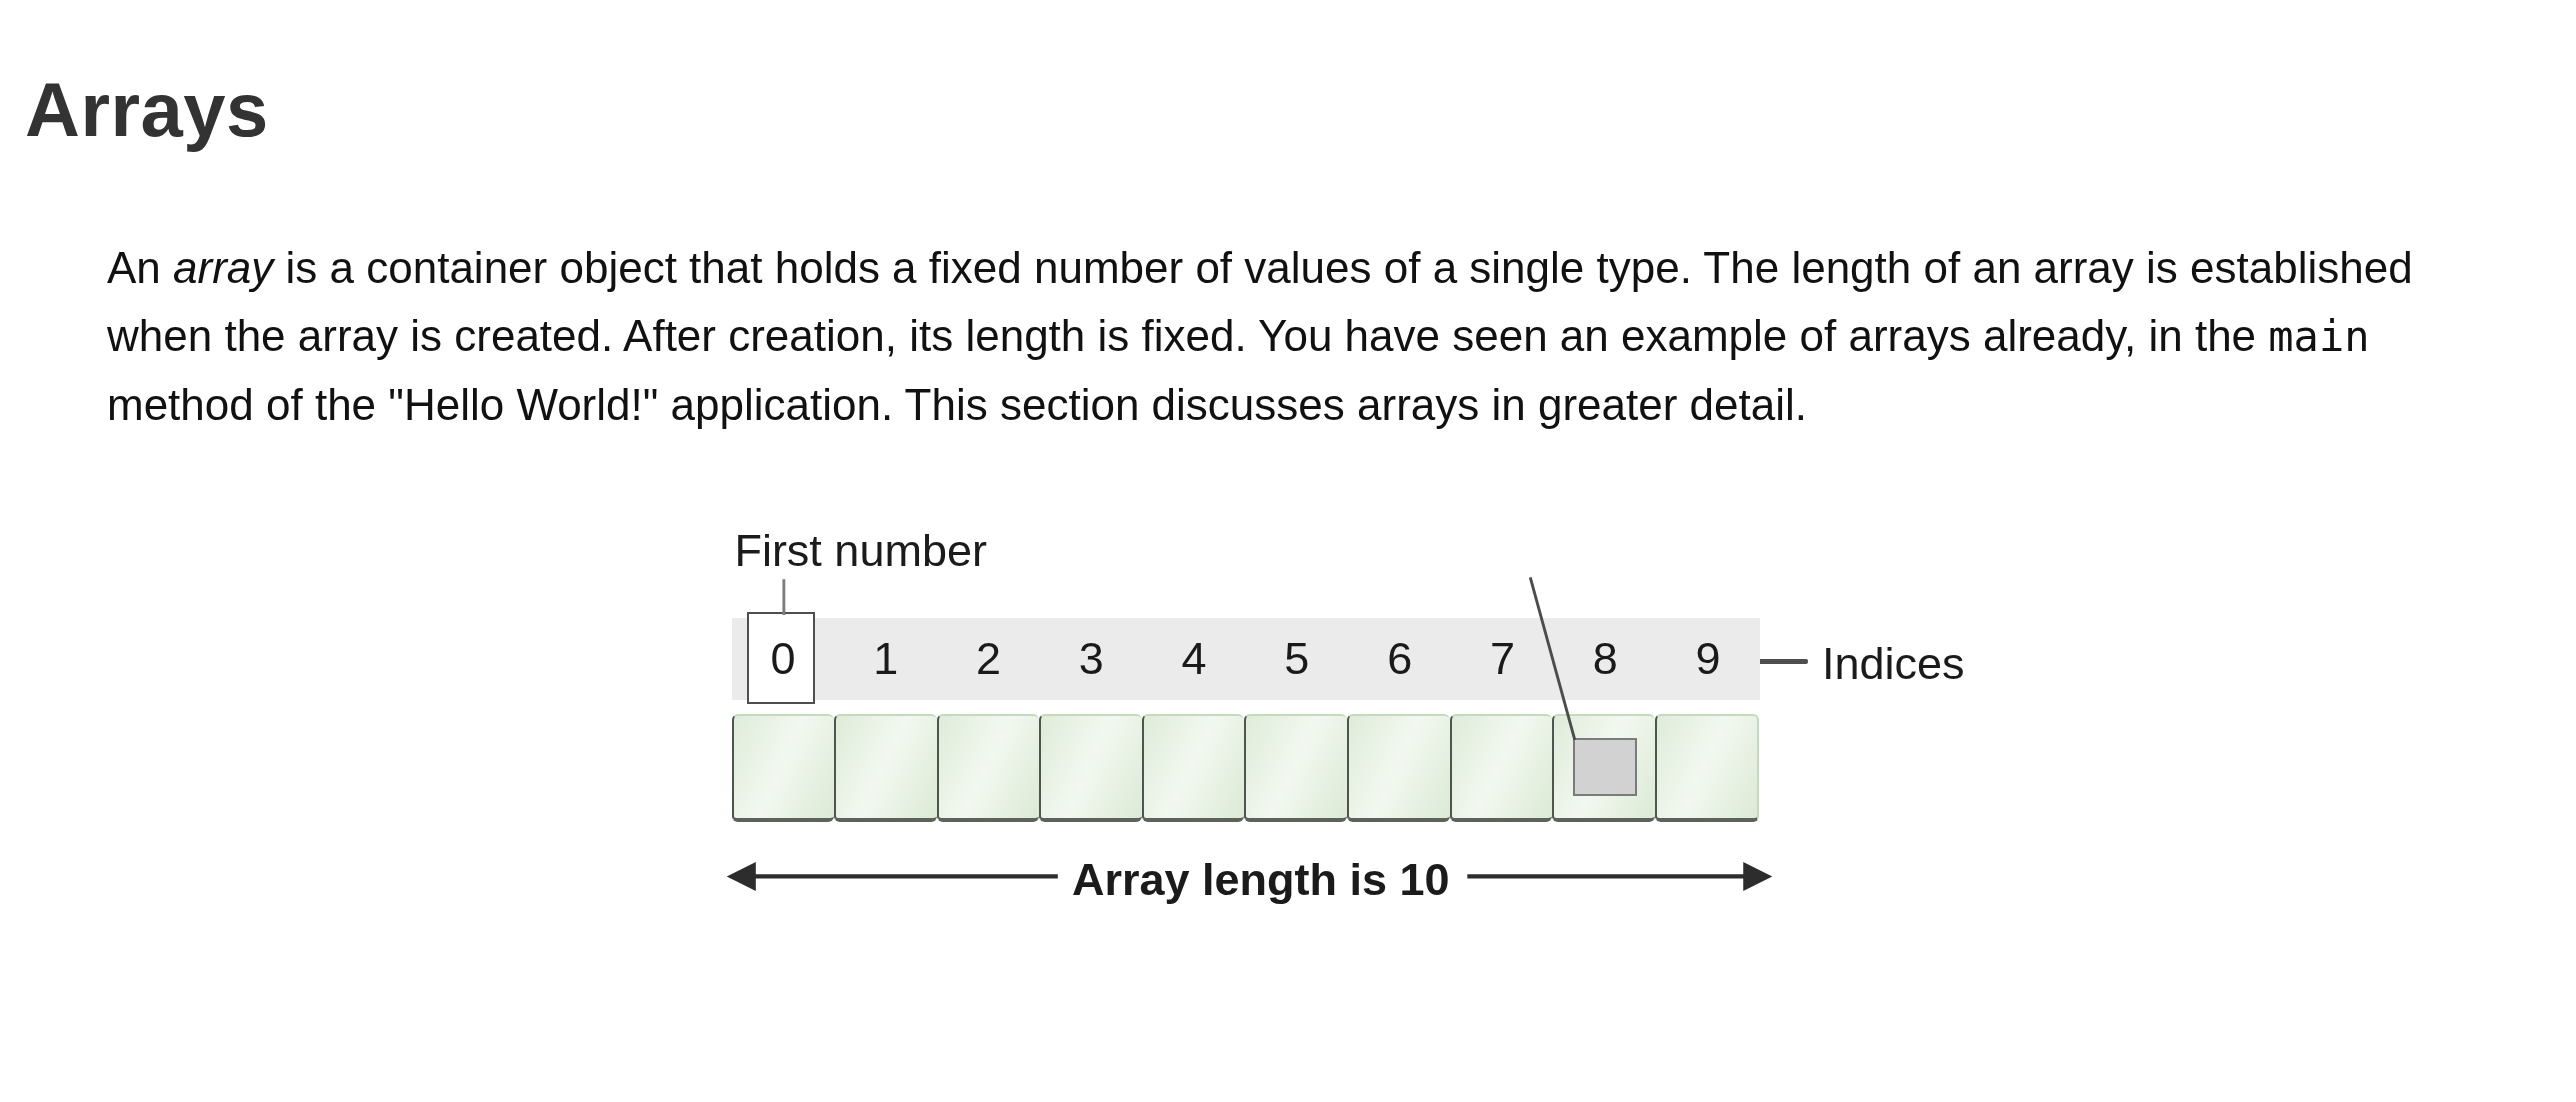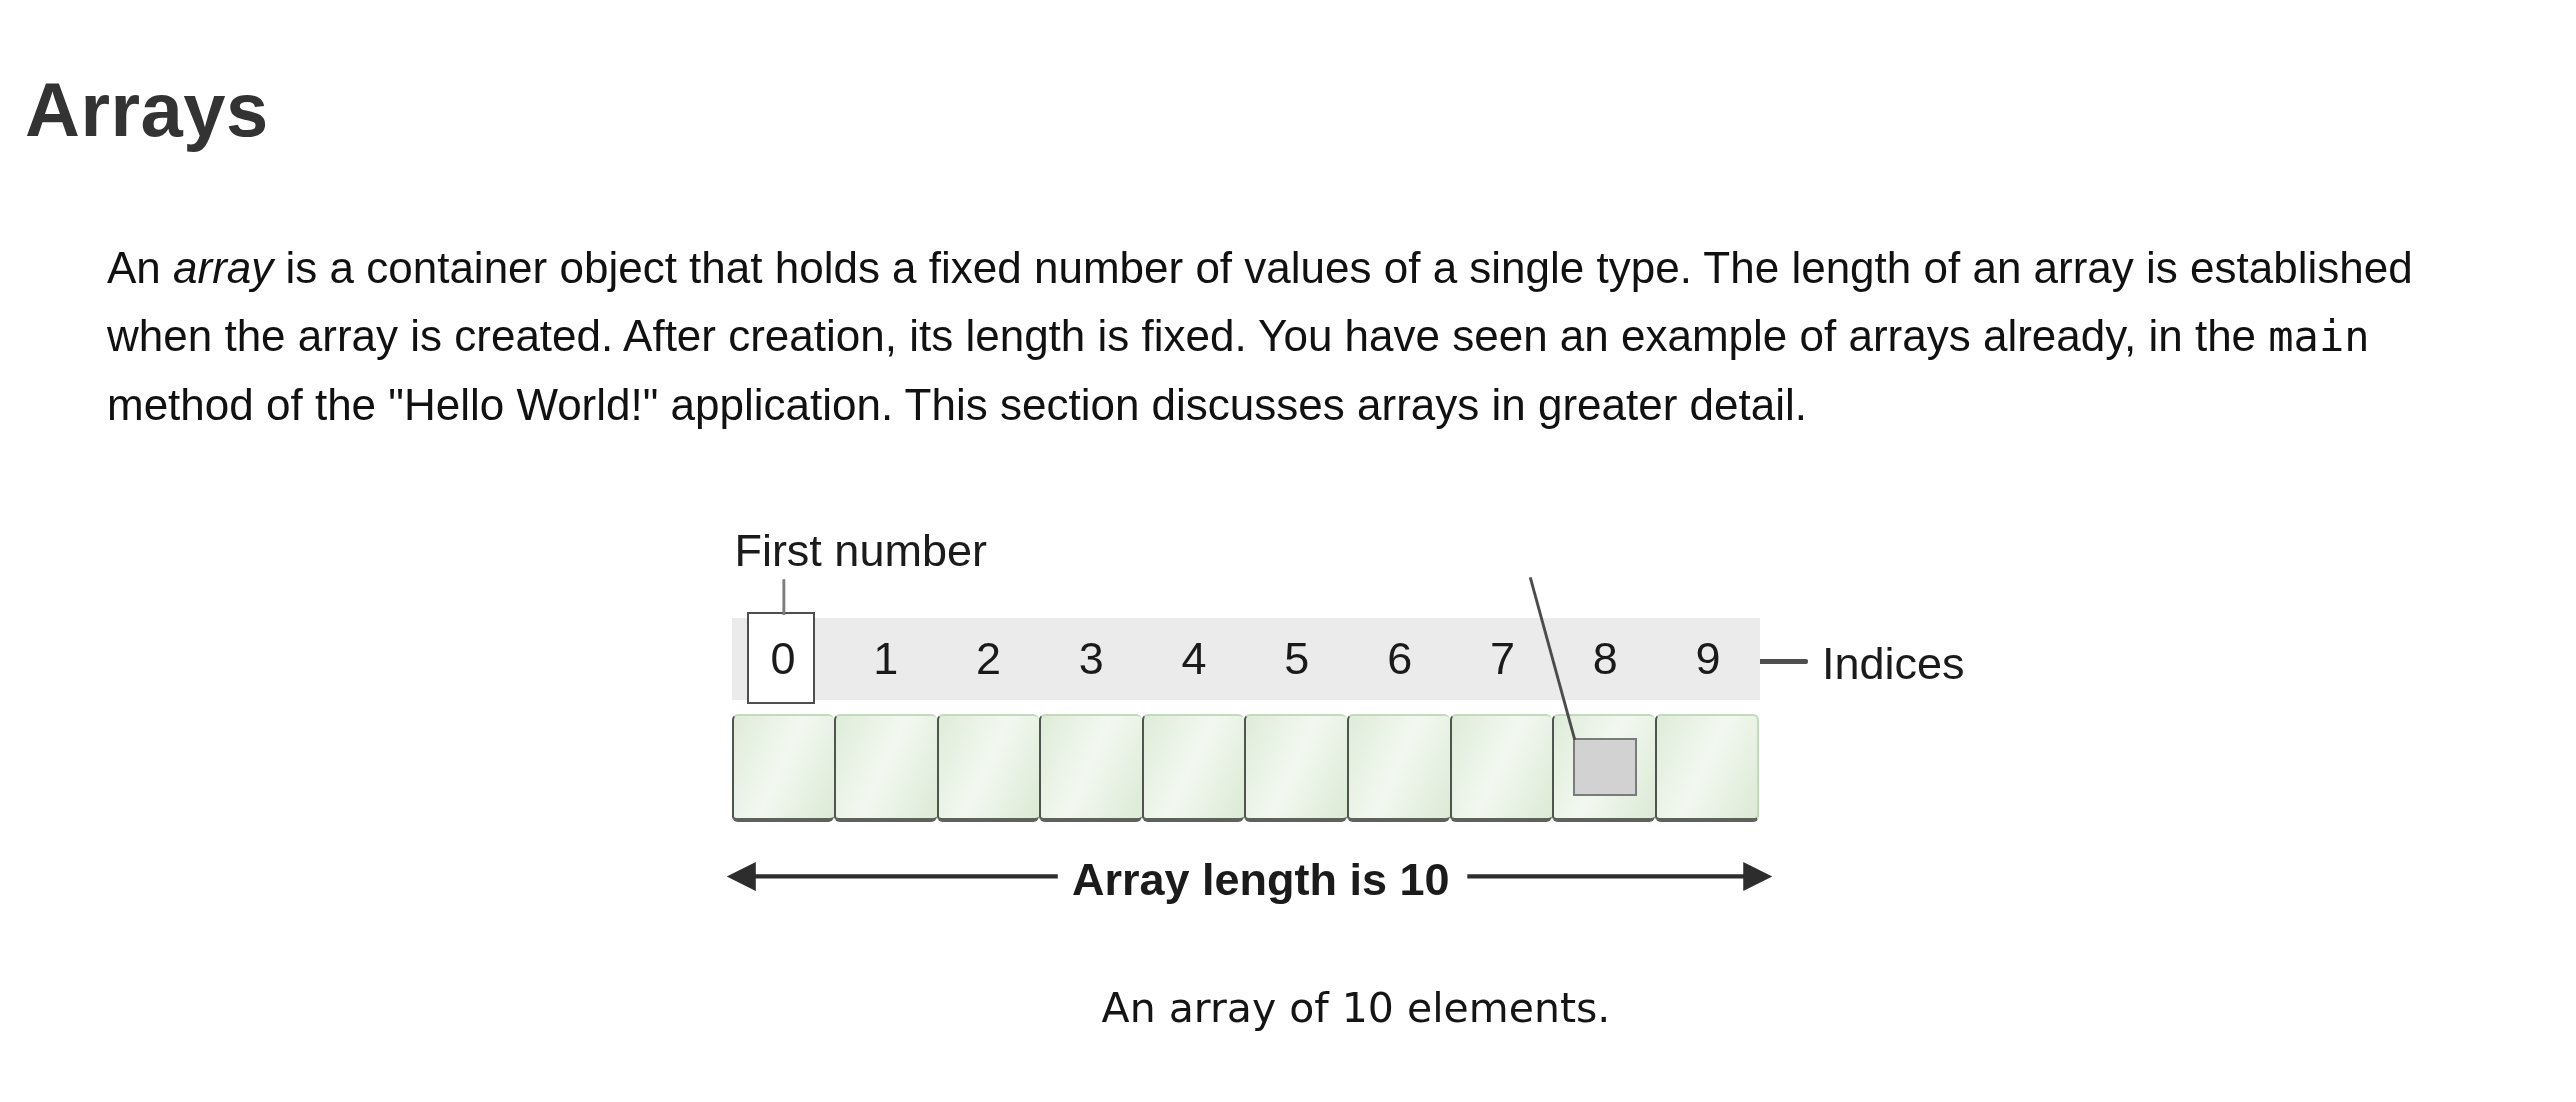--- a/index.html
+++ b/index.html
@@ -140,16 +140,15 @@
       <line x1="30" y1="425" x2="352" y2="425" stroke="#2d2d2d" stroke-width="4.5"></line>
       <line x1="775" y1="425" x2="1070" y2="425" stroke="#2d2d2d" stroke-width="4.5"></line>
       <polygon points="10,425 40,410 40,440" fill="#2d2d2d"></polygon>
       <polygon points="1090,425 1060,410 1060,440" fill="#2d2d2d"></polygon>
     </svg>
 
     <div id="length-label" class="abs fig-label">Array length is 10</div>
 
   </div>
 
-  <div id="caption" class="abs">An array of 10 elements.</div>
 
 </div>
 
 
 </body></html>

